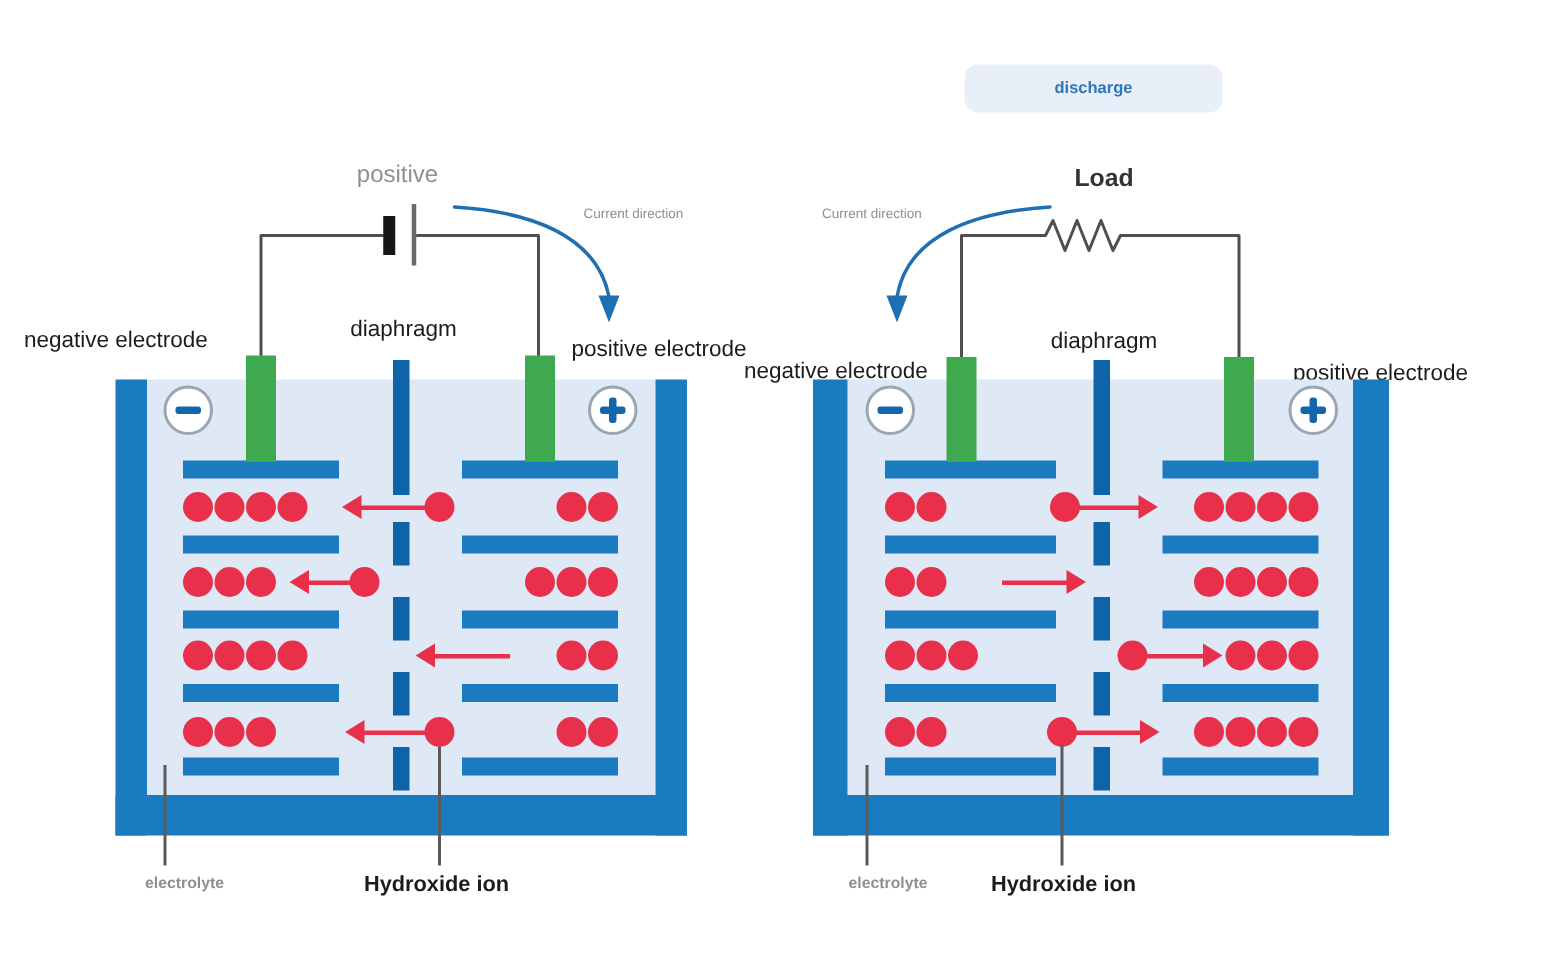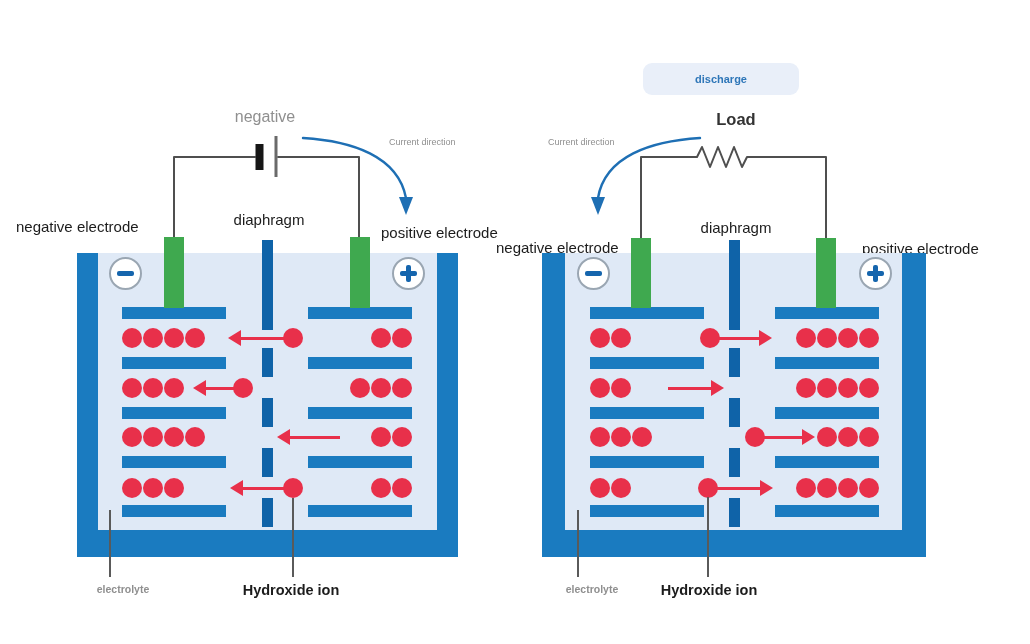--- a/index.html
+++ b/index.html
@@ -60,21 +60,21 @@
       <polyline class="wire" points="641,238 641,157 697,157 702,147 710,167 718,147 726,167 734,147 742,167 747,157 826,157 826,238"></polyline>
       <g>
         <path class="flow" d="M700,138 C651,141 605,156 598,198"></path>
         <polygon class="flowhead" points="591,197 605,197 598,215"></polygon>
       </g>
     </g>
   </svg>
 
   <div class="panel" id="panel0">
 
-    <div class="src-label gray" style="left:265px;top:108px;font-size:16px;">negative</div>
+    <div class="src-label gray" style="left:265px;top:108px;font-size:16px;">positive</div>
 
     <div class="abs gray" style="left:389px;top:137px;font-size:9px;">Current direction</div>
 
     <div class="elec-label" style="left:16px;top:218px;">negative electrode</div>
     <div class="elec-label centered" style="left:269px;top:211px;">diaphragm</div>
     <div class="elec-label" style="left:381px;top:224px;">positive electrode</div>
 
     <div class="interior" style="left:98px;top:253px;width:339px;height:277px;"></div>
     <div class="wall" style="left:77px;top:253px;width:21px;height:304px;"></div>
     <div class="wall" style="left:437px;top:253px;width:21px;height:304px;"></div>
@@ -141,21 +141,21 @@
       <div class="dot" style="left: 143px; top: 478px;"></div>
       <div class="dot" style="left: 164px; top: 478px;"></div>
       <div class="dot" style="left: 392px; top: 478px;"></div>
       <div class="dot" style="left: 371px; top: 478px;"></div>
       <div class="ah left" style="left: 230px; top: 480px;"></div>
       <div class="shaft" style="left: 241px; top: 486.5px; width: 52px;"></div>
       <div class="dot" style="left: 283px; top: 478px;"></div>
     </div>
 
   <div class="panel" id="panel1">
-    <button class="mode-btn" style="left:643px;top:63px;width:156px;height:32px;font-size:11px;border-radius:9px;">discharge</button>
+    <button class="mode-btn" style="left:643px;top:43px;width:172px;height:32px;font-size:11px;border-radius:9px;">discharge</button>
 
     <div class="src-label dark" style="left:736px;top:110px;font-size:16.5px;font-weight:700;color:#333;">Load</div>
 
     <div class="abs gray" style="left:548px;top:137px;font-size:9px;">Current direction</div>
 
     <div class="elec-label" style="left:496px;top:239px;">negative electrode</div>
     <div class="elec-label centered" style="left:736px;top:219px;">diaphragm</div>
     <div class="elec-label" style="left:862px;top:240px;">positive electrode</div>
 
     <div class="interior" style="left:565px;top:253px;width:337px;height:277px;"></div>

